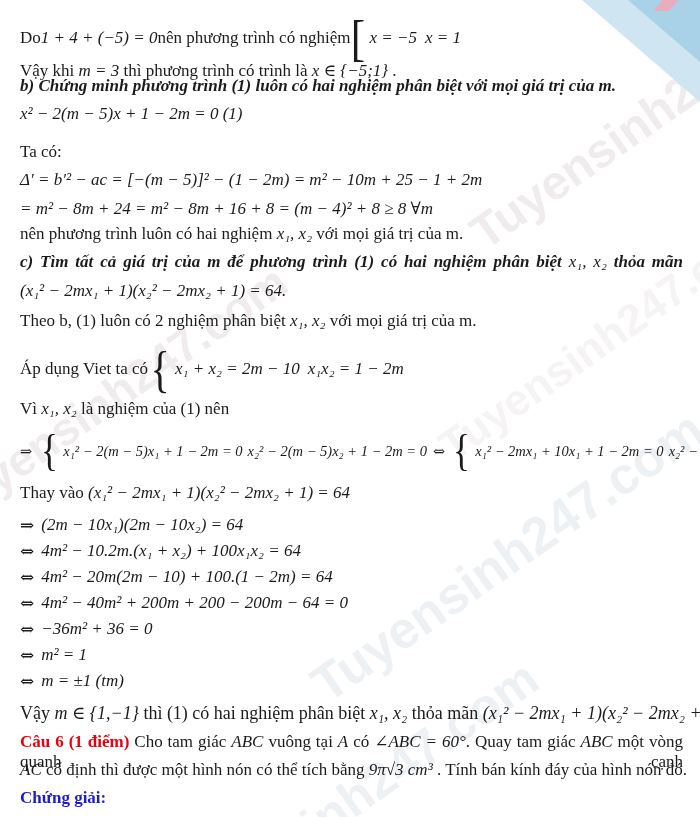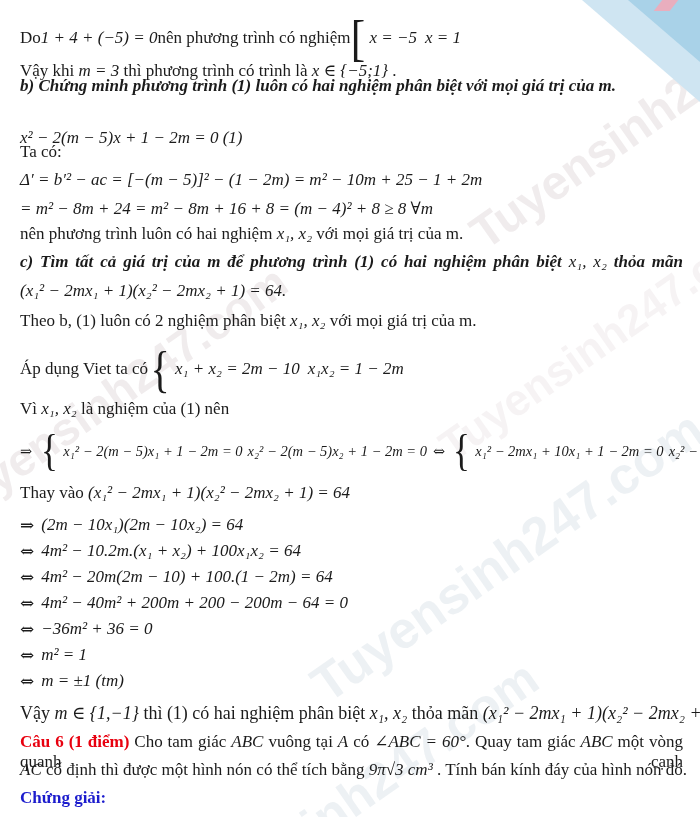--- a/index.html
+++ b/index.html
@@ -84,21 +84,21 @@
 <div class="line" style="top:60px;">
   <span>Vậy khi </span>
   <span class="m">m = 3</span>
   <span> thì phương trình có trình là </span>
   <span class="m">x ∈ {−5;1}</span>
   <span> .</span>
 </div>
 
 <div class="line bi" style="top:76px;">b) Chứng minh phương trình (1) luôn có hai nghiệm phân biệt với mọi giá trị của m.</div>
 
-<div class="line m" style="top:128px;">x² − 2(m − 5)x + 1 − 2m = 0 (1)</div>
+<div class="line m" style="top:104px;">x² − 2(m − 5)x + 1 − 2m = 0 (1)</div>
 
 <div class="line" style="top:142px;">Ta có:</div>
 
 <div class="line m" style="top:170px;">Δ′ = b′² − ac = [−(m − 5)]² − (1 − 2m) = m² − 10m + 25 − 1 + 2m</div>
 <div class="line m" style="top:198px;">= m² − 8m + 24 = m² − 8m + 16 + 8 = (m − 4)² + 8 ≥ 8 ∀m</div>
 
 <div class="line" style="top:224px;">
   <span>nên phương trình luôn có hai nghiệm </span>
   <span class="m">x₁, x₂</span>
   <span> với mọi giá trị của m.</span>

